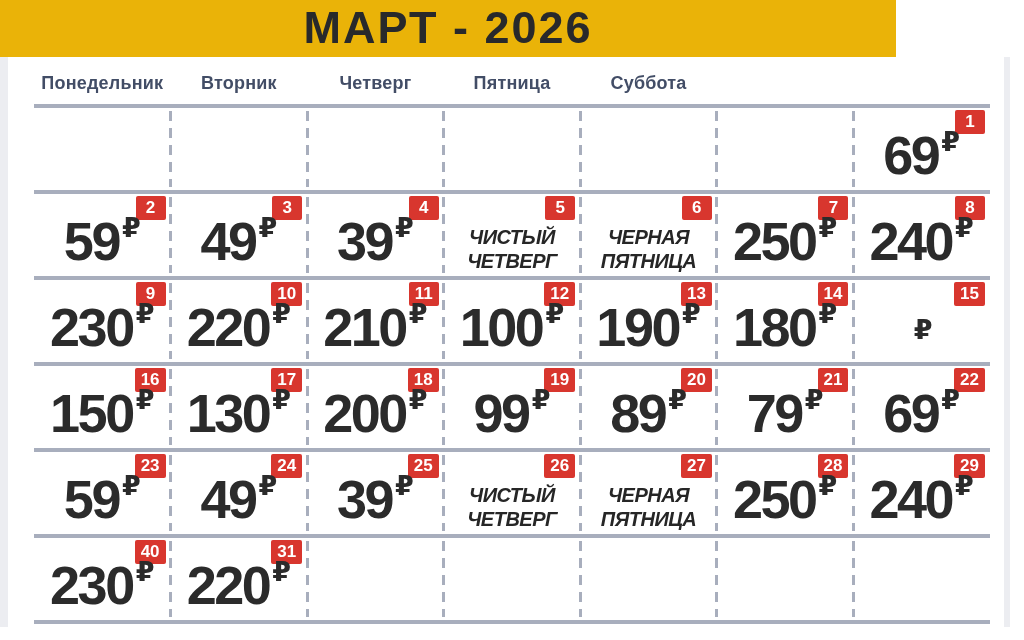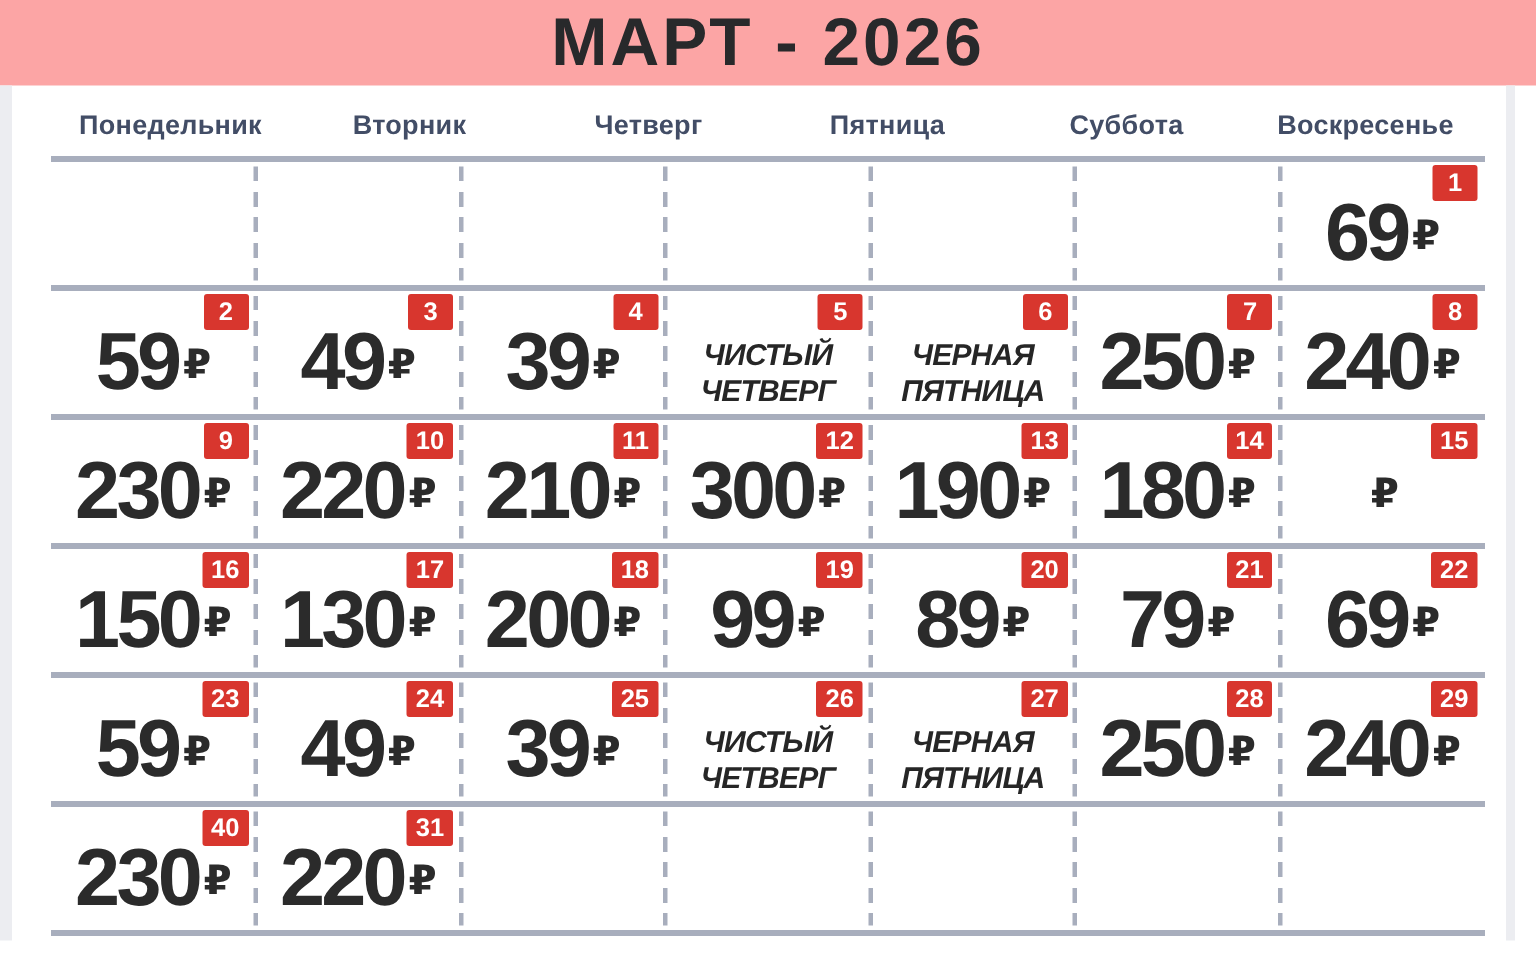--- a/index.html
+++ b/index.html
@@ -1,43 +1,43 @@
 <!DOCTYPE html>
 <html><head>
 <meta charset="utf-8">
 <style>
   * { margin:0; padding:0; box-sizing:border-box; }
   html,body { width:1024px; height:640px; }
   body { font-family:"Liberation Sans","DejaVu Sans",sans-serif; background:#ffffff; overflow:hidden; }
   .page { position:relative; width:1024px; height:640px; background:#ffffff; }
 
-  .band { position:absolute; left:0; top:0; width:1024px; height:57px; background:#fca5a5;
+  .band { position:absolute; left:0; top:0; width:896px; height:57px; background:#eab308;
           display:flex; align-items:center; justify-content:center; }
   .title { font-size:45px; font-weight:800; color:#28292B; letter-spacing:2px; transform:translateY(-1px); }
 
   .edge-l { position:absolute; left:0; top:57px; width:8px; height:570px; background:#ECEDF1; }
   .edge-r { position:absolute; left:1004px; top:57px; width:6px; height:570px; background:#ECEDF1; }
 
   .weekdays { position:absolute; left:34px; top:73px; width:956px; display:grid;
-              grid-template-columns:repeat(6,1fr); }
+              grid-template-columns:repeat(7,1fr); }
   .wd { text-align:center; font-size:18px; font-weight:700; color:#424D66; letter-spacing:0.2px; }
 
   .grid { position:absolute; left:34px; top:104px; width:956px; }
   .row { display:grid; grid-template-columns:repeat(7,1fr); height:86px; border-top:4px solid #A8AEBD; }
   .grid { border-bottom:4px solid #A8AEBD; }
 
   .cell { position:relative; display:flex; align-items:center; justify-content:center; padding-top:12px; }
   .cell:not(:first-child)::before { content:""; position:absolute; left:-1.5px; top:3px; bottom:3px; width:3px;
       background:repeating-linear-gradient(to bottom,#A8AEBD 0 10px,transparent 10px 17px); }
 
   .badge { position:absolute; top:2px; right:5px; min-width:30px; height:24px; padding:0 6px;
            background:#D8362E; color:#ffffff; font-size:17px; font-weight:800; line-height:24px;
            text-align:center; border-radius:2px; }
 
-  .price { display:flex; align-items:center; justify-content:center; white-space:nowrap; }
+  .price { display:flex; align-items:flex-start; justify-content:center; white-space:nowrap; }
   .num { font-size:54px; font-weight:800; color:#2B2B2B; letter-spacing:-2.5px; }
   .rub { font-family:"DejaVu Sans",sans-serif; font-size:27px; font-weight:800; color:#2B2B2B;
          margin-left:3px; position:relative; top:2px; }
 
   .special { font-size:20px; font-weight:800; font-style:italic; line-height:1.18; text-align:center;
              color:#262626; letter-spacing:-0.5px;margin-top:18px; }
 </style>
 </head>
 <body>
 
@@ -48,21 +48,20 @@
 
   <div class="edge-l"></div>
   <div class="edge-r"></div>
 
   <div class="weekdays" id="weekdays">
       <div class="wd">Понедельник</div>
       <div class="wd">Вторник</div>
       <div class="wd">Четверг</div>
       <div class="wd">Пятница</div>
       <div class="wd">Суббота</div>
-      <div class="wd">Воскресенье</div>
     </div>
 
   <div class="grid" id="grid">
       <div class="row">
         <div class="cell"></div>
         <div class="cell"></div>
         <div class="cell"></div>
         <div class="cell"></div>
         <div class="cell"></div>
         <div class="cell"></div>
@@ -143,21 +142,21 @@
         <div class="cell">
           <div class="badge">11</div>
           <div class="price">
             <span class="num">210</span>
             <span class="rub">₽</span>
           </div>
         </div>
         <div class="cell">
           <div class="badge">12</div>
           <div class="price">
-            <span class="num">300</span>
+            <span class="num">100</span>
             <span class="rub">₽</span>
           </div>
         </div>
         <div class="cell">
           <div class="badge">13</div>
           <div class="price">
             <span class="num">190</span>
             <span class="rub">₽</span>
           </div>
         </div>

